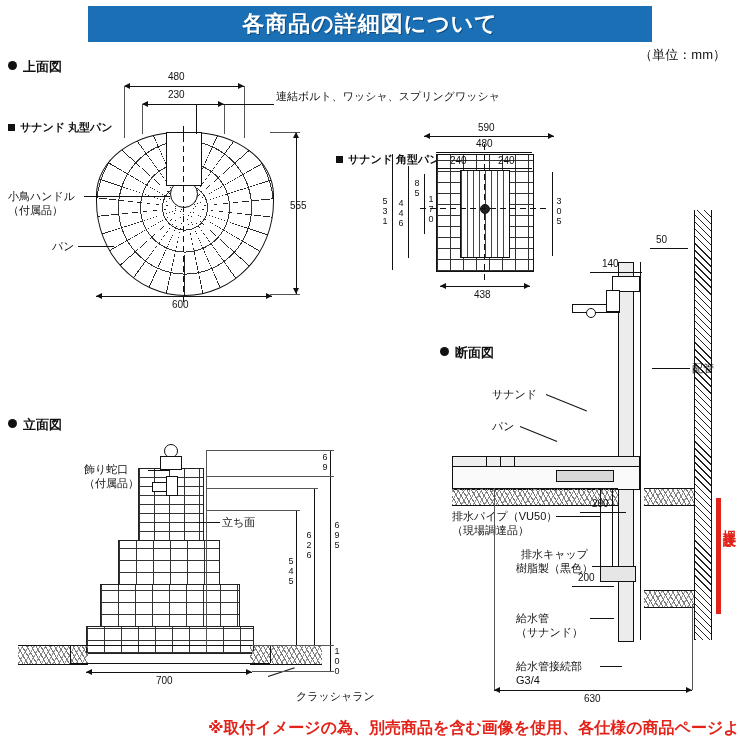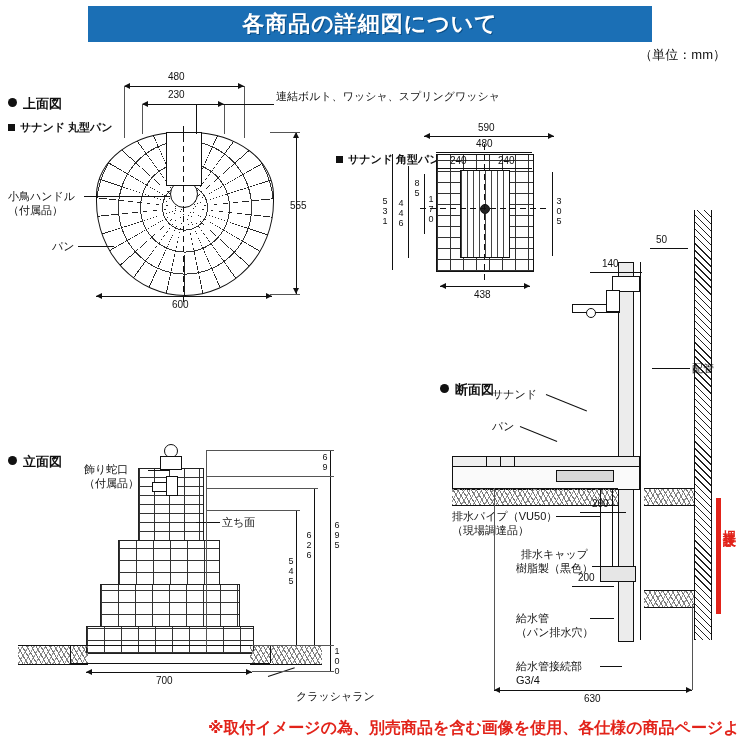--- a/index.html
+++ b/index.html
@@ -22,21 +22,21 @@
   .hdr-title{
     color:#fff;font-size:22px;font-weight:bold;letter-spacing:1px;
     text-shadow:1px 1px 0 #0c4e86;
   }
   .unit{
     position:absolute;right:14px;top:46px;font-size:13px;font-weight:normal;text-align:center;
   }
 
   
   .lbl{position:absolute;font-size:11px;line-height:1.25;white-space:pre;}
-  .sec{position:absolute;font-size:13px;font-weight:bold;margin-top:37px;}
+  .sec{position:absolute;font-size:13px;font-weight:bold;}
   .sec .dot{
     display:inline-block;width:9px;height:9px;border-radius:50%;
     background:#111;margin-right:6px;vertical-align:1px;
   }
   .sq{position:absolute;font-size:11px;font-weight:bold;}
   .sq .s{display:inline-block;width:7px;height:7px;background:#111;margin-right:5px;}
 
   .ln{position:absolute;background:#111;}
   .hl{height:1px;}
   .vl{width:1px;}
@@ -305,21 +305,21 @@
   <div class="lbl" style="left:492px;top:420px;">パン</div>
   <div class="ln hl" style="left:520px;top:426px;width:40px;transform:rotate(22deg);transform-origin:left center;"></div>
 
   <div class="lbl" style="left:452px;top:510px;">排水パイプ（VU50）
 （現場調達品）</div>
   <div class="ln hl" style="left:556px;top:516px;width:44px;"></div>
   <div class="lbl" style="left:516px;top:548px;text-align:center;">排水キャップ
 樹脂製（黒色）</div>
   <div class="ln hl" style="left:592px;top:566px;width:12px;"></div>
   <div class="lbl" style="left:516px;top:612px;">給水管
-（パン排水穴）</div>
+（サナンド）</div>
   <div class="ln hl" style="left:590px;top:618px;width:24px;"></div>
   <div class="lbl" style="left:516px;top:660px;">給水管接続部
 G3/4</div>
   <div class="ln hl" style="left:600px;top:666px;width:22px;"></div>
   <div class="lbl" style="left:692px;top:362px;">配管</div>
   <div class="ln hl" style="left:652px;top:368px;width:38px;"></div>
 
   <div class="ln hl" style="left:650px;top:248px;width:38px;"></div>
   <div class="dim" style="left:656px;top:234px;">50</div>
   <div class="ln hl" style="left:590px;top:272px;width:52px;"></div>

